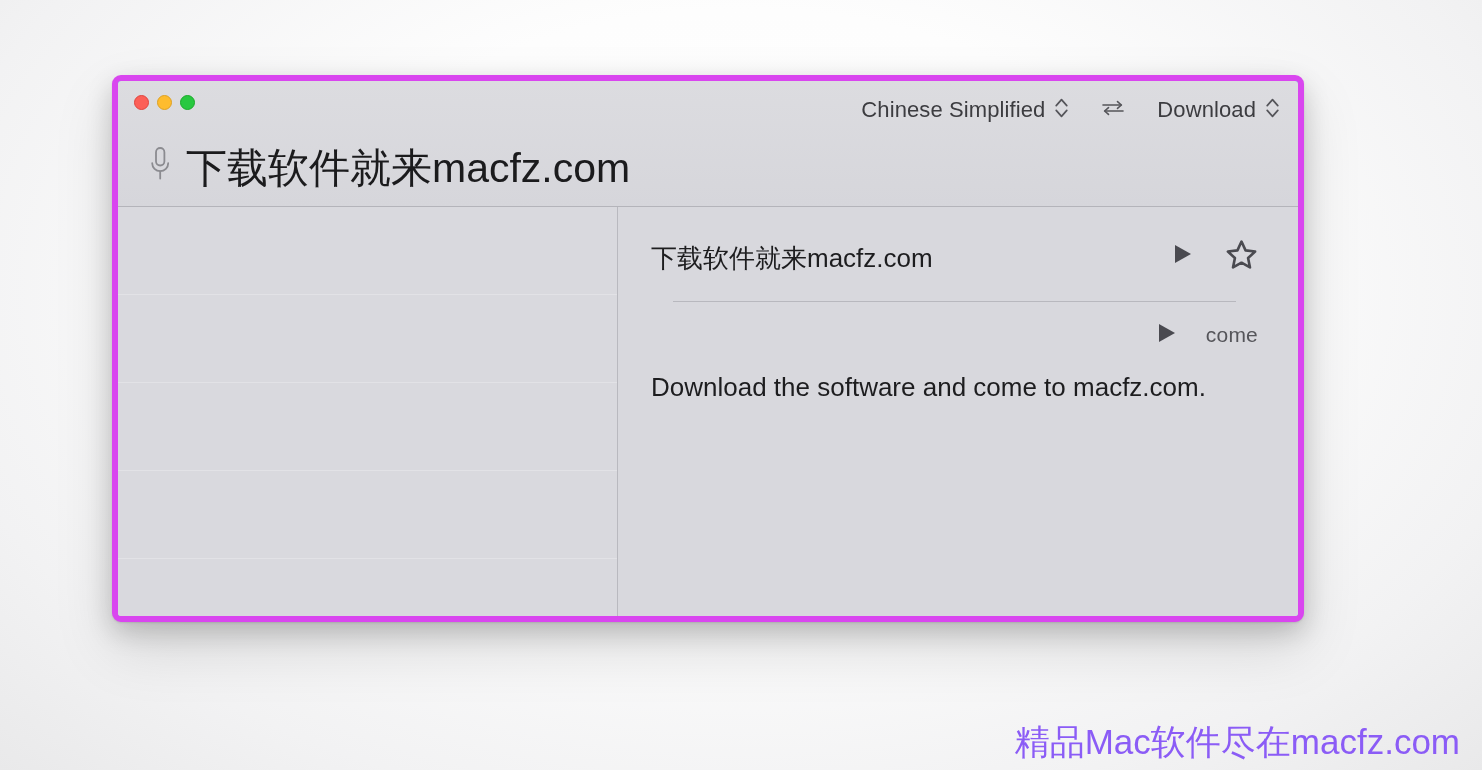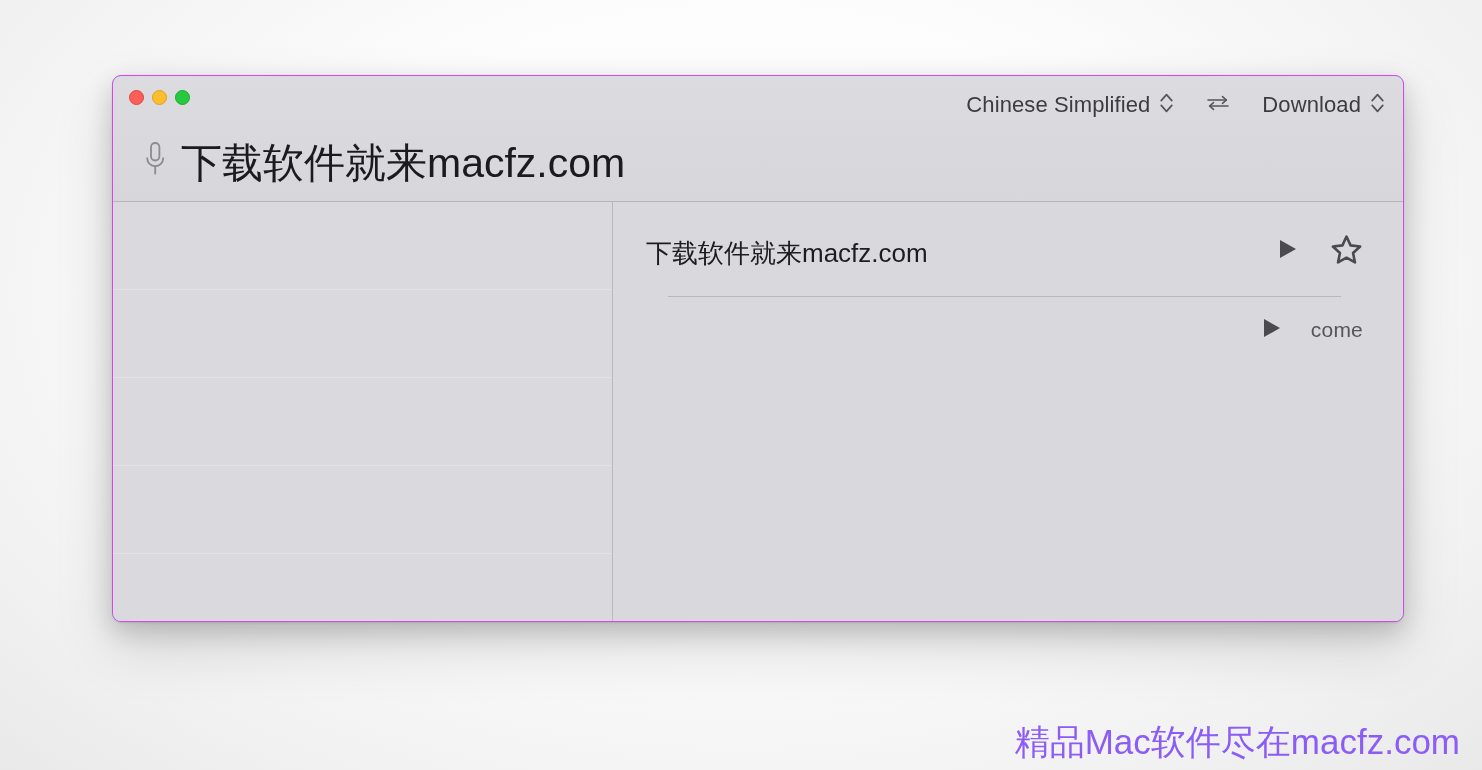--- a/index.html
+++ b/index.html
@@ -14,30 +14,30 @@
     font-family: "Liberation Sans", "DejaVu Sans", sans-serif;
     background: radial-gradient(ellipse at 50% 38%, #ffffff 0%, #fdfdfd 42%, #f2f2f3 78%, #e9e9ea 100%);
     position: relative;
   }
 
   
   #app-window {
     position: absolute;
     left: 112px;
     top: 75px;
-    width: 1292px;
+    width: 1192px;
     height: 547px;
     background: #3b82f6;
     border-radius: 9px;
     box-shadow:
       0 1px 2px rgba(0,0,0,0.10),
       0 10px 26px rgba(0,0,0,0.18),
       0 26px 60px rgba(0,0,0,0.13);
     overflow: hidden;
-    border: 1px solid #d946ef;
+    border: 6px solid #d946ef;
   }
 
   
   #title-bar {
     position: relative;
     height: 126px;
     background: linear-gradient(#dcdce0, #d6d6db);
     border-bottom: 1px solid #b4b4ba;
   }
 
@@ -324,20 +324,21 @@
         <div id="result-actions">
           <span class="play-button">
             <span>
               <svg width="22" height="24" viewBox="0 0 22 24">
                 <path d="M3 3 L19 12 L3 21 Z" fill="#4a4a50"></path>
               </svg>
             </span>
           </span>
           <span id="copy-button">come</span>
         </div>
+        <div id="result-text">Download the software and come to macfz.com.</div>
       </div>
 
     </div>
 
   </div>
 
 </div>
 
 <div id="watermark">精品Mac软件尽在macfz.com</div>
 

